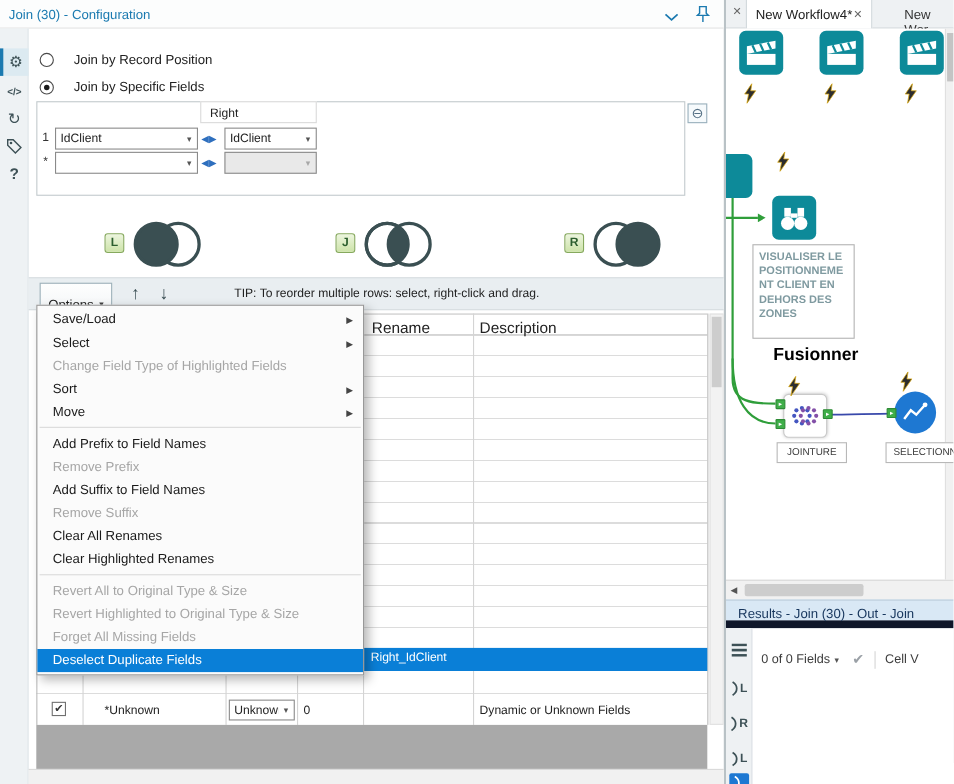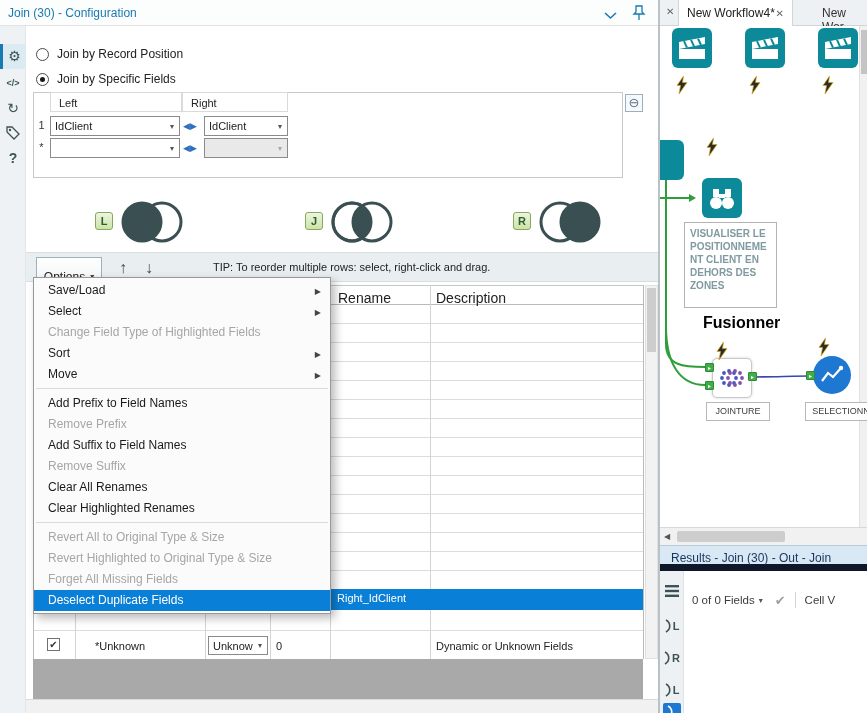--- a/index.html
+++ b/index.html
@@ -9,21 +9,21 @@
   
   .cfg{left:0;top:0;width:660px;height:713px;background:#fff;border-right:2px solid #b9c2c6;overflow:hidden}
   .cfg-header{left:0;top:0;width:658px;height:26px;background:#fcfdfd;border-bottom:1px solid #e3e3e3}
   .cfg-title{position:absolute;left:8px;top:6px;color:#1b7ab0}
   .side{left:0;top:26px;width:26px;height:687px;background:#eef2f4;border-right:1px solid #e0e6e9}
   .sicon{width:26px;height:25px;line-height:25px;text-align:center;color:#3d5156;font-size:14px}
   .sicon.small{font-size:9px;font-weight:bold}
   .sicon.sel{background:#dceaf1;border-left:3px solid #1b7ab0}
   .radio{width:13px;height:13px;border:1px solid #4a4a4a;border-radius:50%;background:#fff;position:relative;display:inline-block;flex:none}
   .radio.on::after{content:"";position:absolute;left:3px;top:3px;width:5px;height:5px;border-radius:50%;background:#1a1a1a}
-  .radiorow{display:flex;align-items:center;gap:8px;height:16px}
+  .radiorow{display:flex;align-items:center;gap:18px;height:16px}
   .fieldsbox{left:33px;top:92px;width:590px;height:86px;border:1px solid #c2cacd;background:#fff}
   .hcell{position:absolute;height:20px;line-height:20px;padding-left:8px;border:1px solid #dadada;font-size:11px;background:#fff}
   .combo{position:absolute;height:20px;border:1px solid #8a8a8a;background:#fff;font-size:11px;display:flex;align-items:center}
   .combo .cv{flex:1;padding-left:4px;overflow:hidden;white-space:nowrap}
   .combo .car{width:14px;text-align:center;color:#555;font-size:8px;flex:none}
   .combo.dis{background:#e9e9e9}
   .combo.dis .car{color:#a8a8a8}
   .rownum{position:absolute;width:15px;text-align:center;font-size:11px;color:#333}
   .swap{position:absolute;color:#2e6fbe;font-size:9px;letter-spacing:0px;white-space:nowrap}
   .minusbtn{left:625px;top:94px;width:18px;height:18px;border:1px solid #9ab0bc;color:#557085;text-align:center;line-height:16px;font-size:13px;background:#f6fafc}
@@ -112,21 +112,20 @@
     <div class="abs radiorow" style="left:36px;top:46px">
       <span class="radio"></span>
       <span>Join by Record Position</span>
     </div>
     <div class="abs radiorow" style="left:36px;top:71px">
       <span class="radio on"></span>
       <span>Join by Specific Fields</span>
     </div>
 
     <div class="abs fieldsbox">
-      <div class="hcell" style="left:16px;top:-1px;width:132px">Left</div>
       <div class="hcell" style="left:148px;top:-1px;width:106px">Right</div>
 
       <div class="rownum" style="left:0;top:26px">1</div>
       <div class="combo" style="left:16px;top:23px;width:130px">
         <span class="cv">IdClient</span>
         <span class="car">▾</span>
       </div>
       <div class="swap" style="left:149px;top:28px"><span>◀</span><span>▶</span></div>
       <div class="combo" style="left:170px;top:23px;width:84px">
         <span class="cv">IdClient</span>

